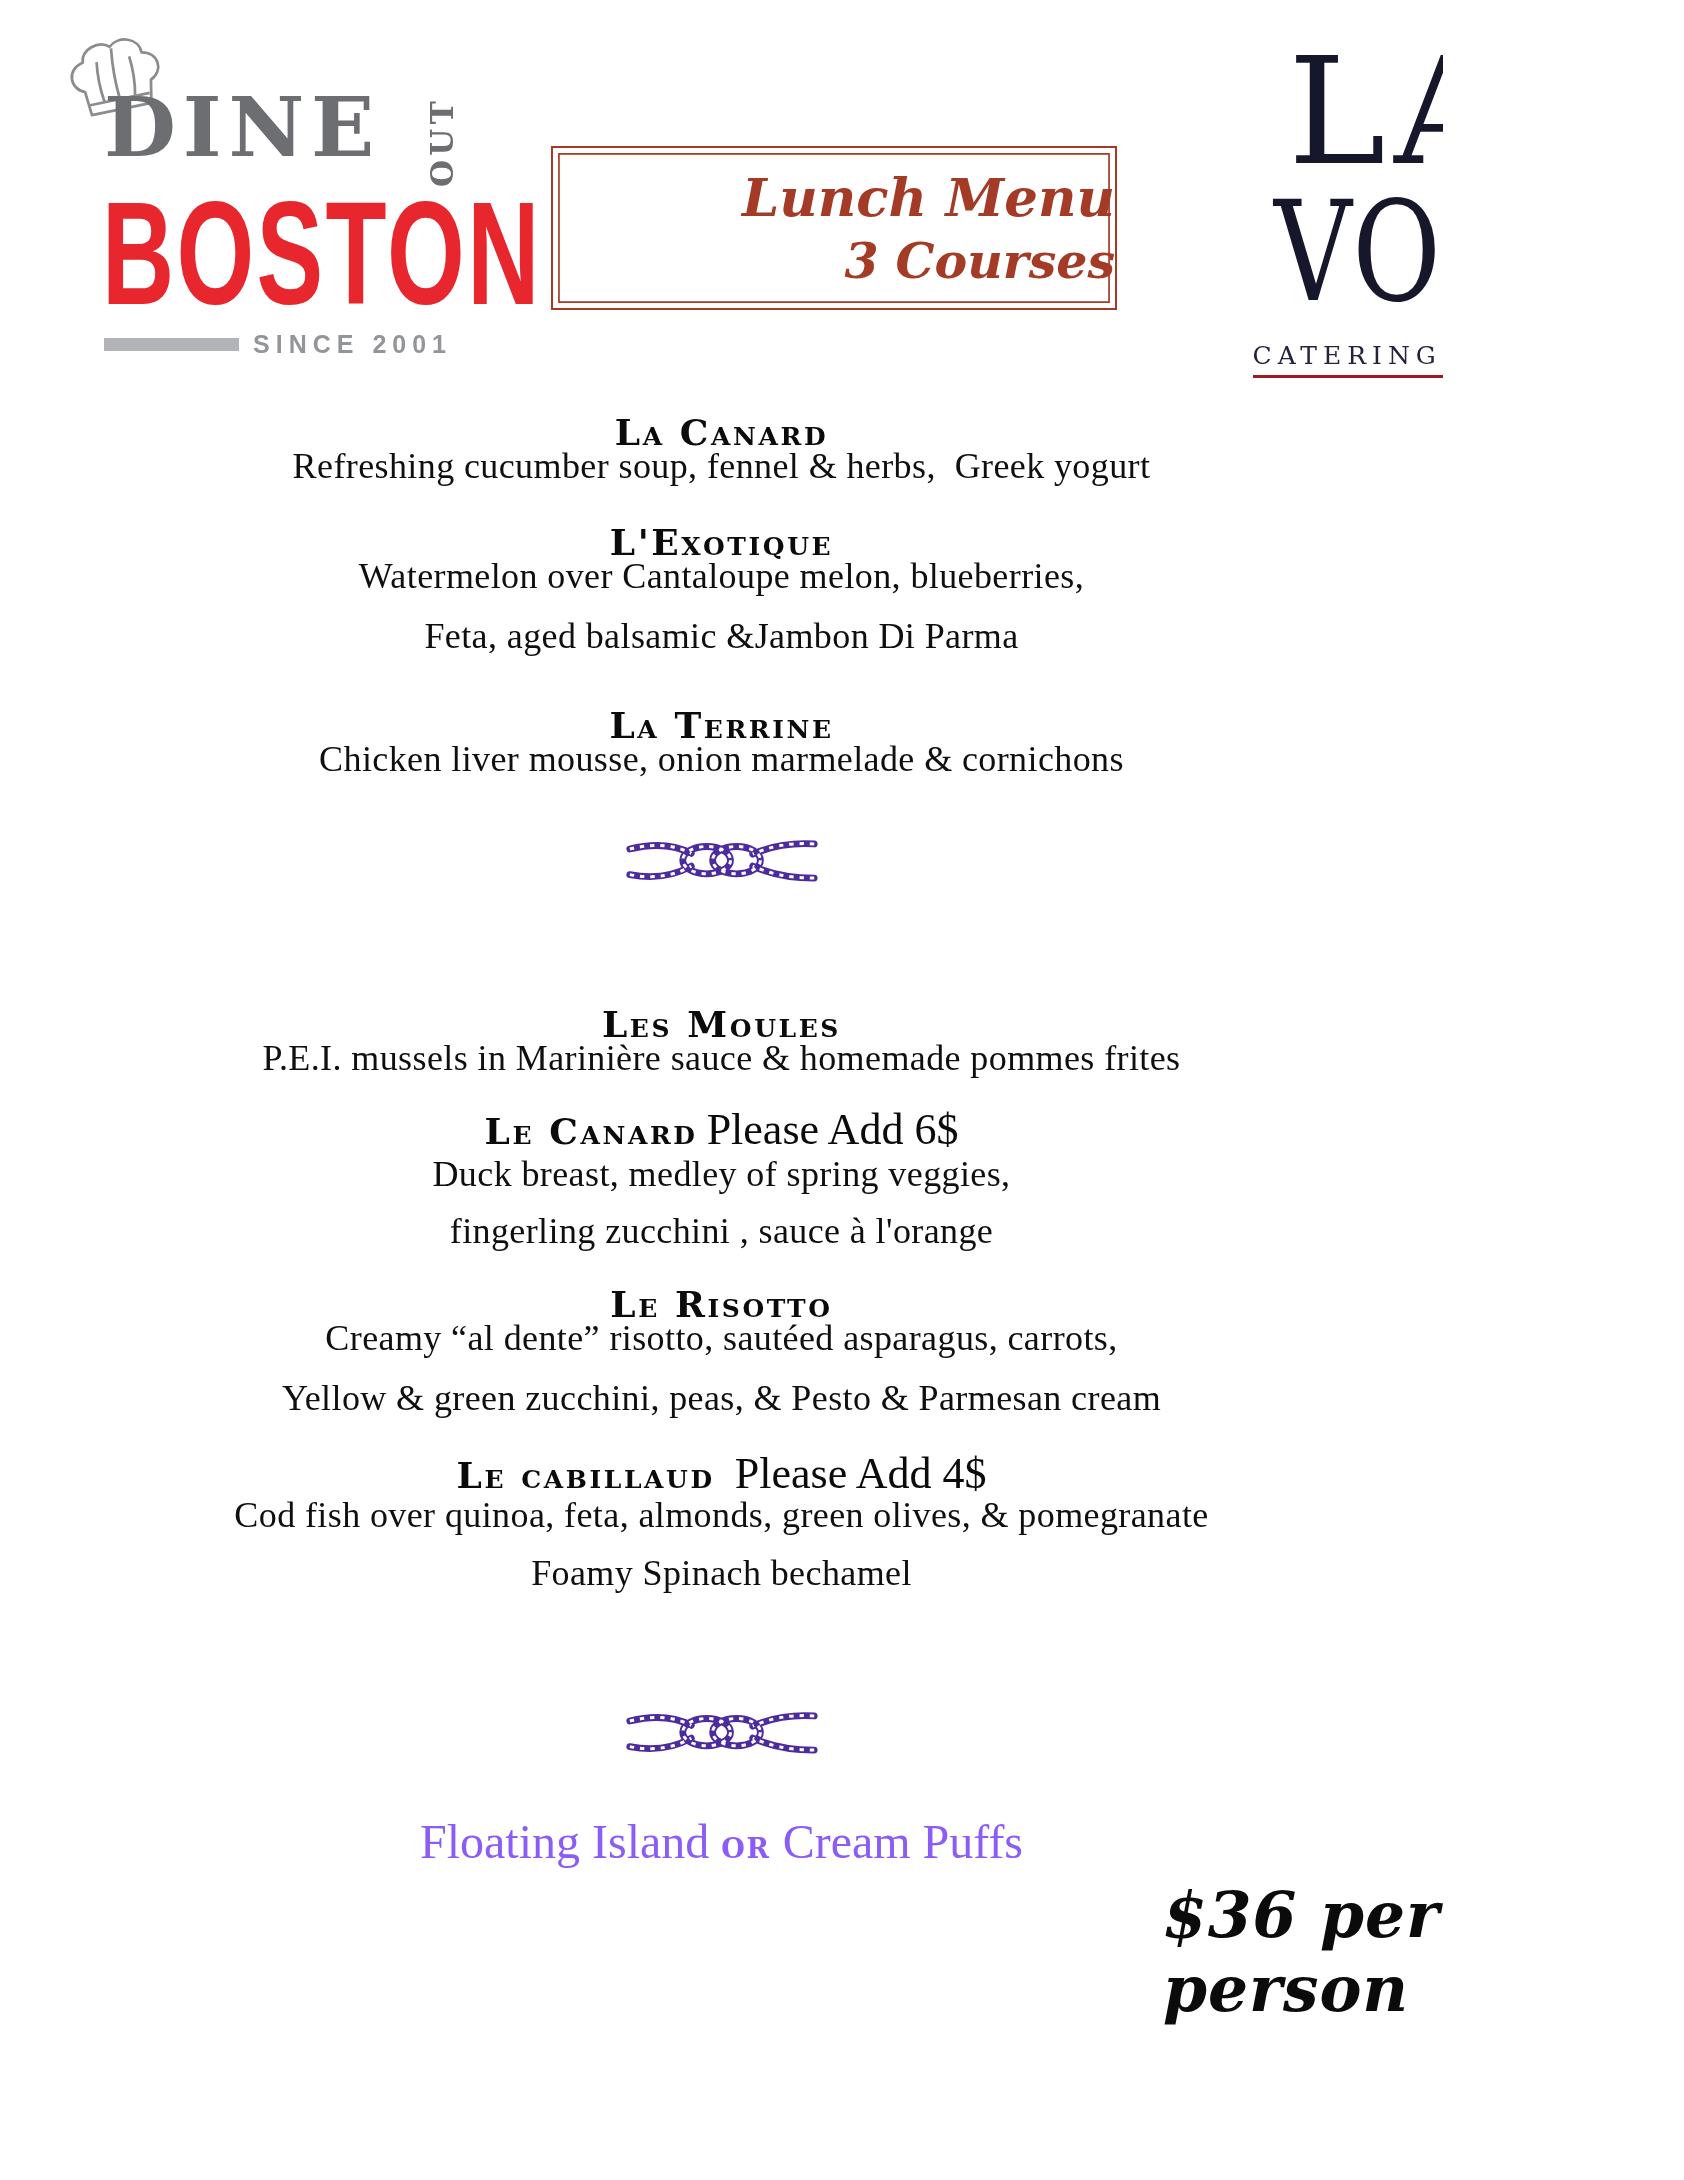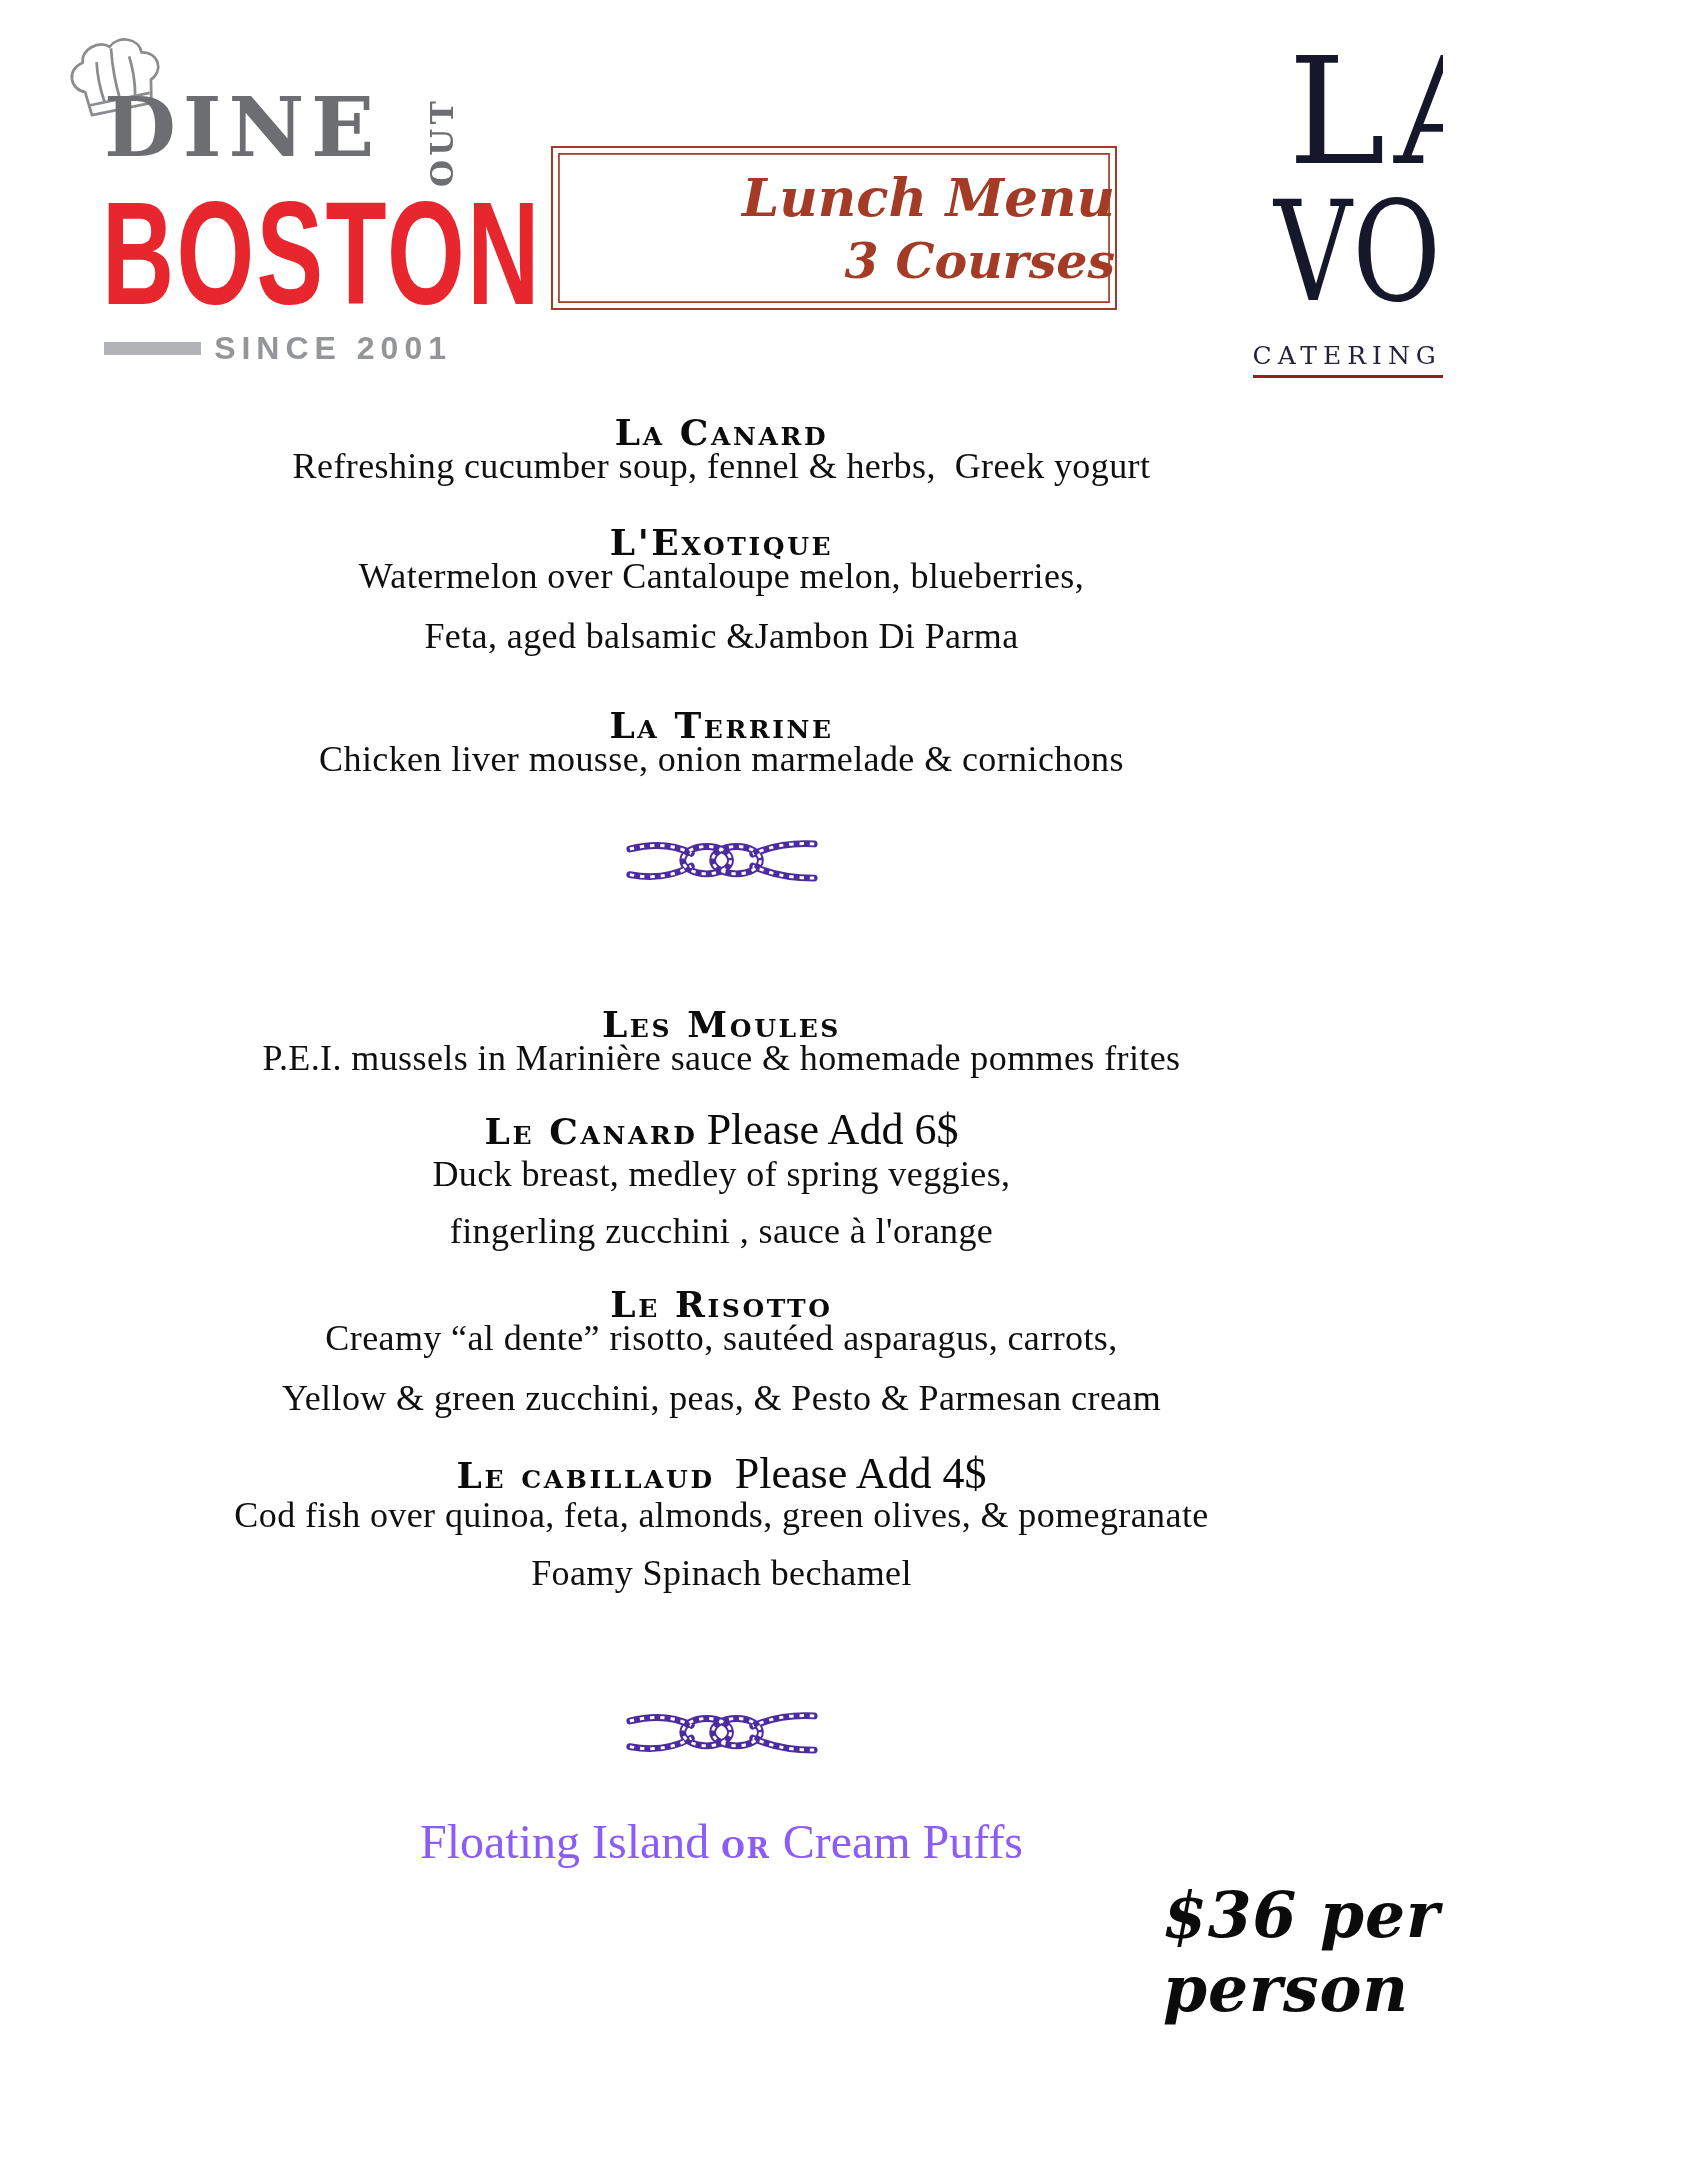--- a/index.html
+++ b/index.html
@@ -13,21 +13,21 @@
              font-size:83px;line-height:1;letter-spacing:6.8px;color:#6d6e71;}
   .dine-out{position:absolute;left:344px;top:60px;width:85px;height:89px;display:flex;
             align-items:center;justify-content:center;}
   .dine-out span{transform:rotate(-90deg);font-family:"DejaVu Serif",serif;font-weight:bold;
                  font-size:31px;letter-spacing:4.3px;color:#6d6e71;white-space:nowrap;}
   .boston-word{position:absolute;left:47px;top:143px;font-family:"Liberation Sans",sans-serif;
                font-weight:bold;font-size:147px;line-height:1;color:#e8262d;
                display:inline-block;transform:scaleX(0.68);transform-origin:left top;letter-spacing:3.4px;}
   .since-row{position:absolute;left:49px;top:293px;width:348px;display:flex;align-items:center;gap:13.6px;}
   .since-bar{flex:1;height:13.6px;background:#b1b3b6;}
-  .since-text{font-family:"Liberation Sans",sans-serif;font-weight:bold;font-size:32px;
+  .since-text{font-family:"Liberation Sans",sans-serif;font-weight:bold;font-size:25px;
               letter-spacing:6px;color:#939598;white-space:nowrap;}
 
   .menu-box{position:absolute;left:551px;top:146px;width:562px;height:160px;
             border:2.6px solid #a33b26;
             box-shadow:inset 0 0 0 5.1px #ffffff, inset 0 0 0 6.8px #a33b26;
             display:flex;flex-direction:column;align-items:flex-end;justify-content:center;}
   .menu-box .bx{font-family:"DejaVu Serif",serif;font-style:italic;font-weight:600;
                 color:#a33b26;line-height:1.25;}
   .bx1{font-size:53px;}
   .bx2{font-size:49px;}

